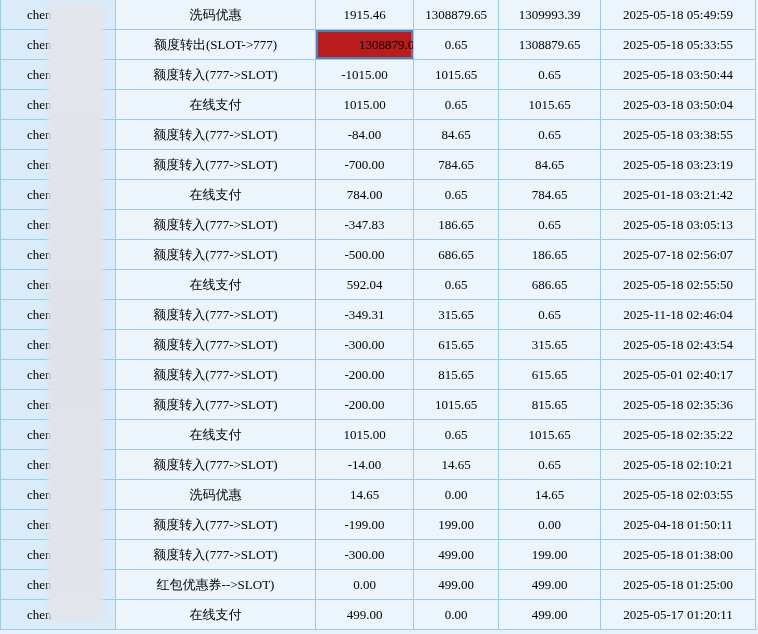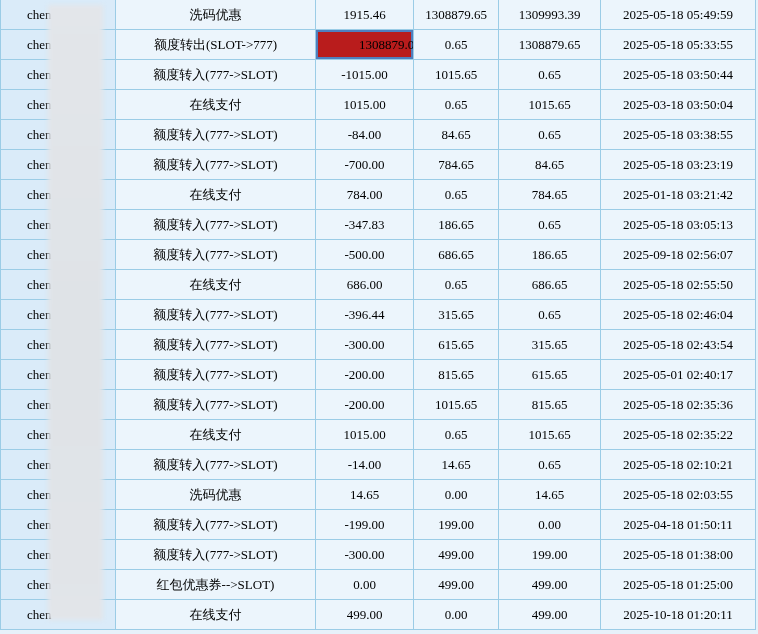--- a/index.html
+++ b/index.html
@@ -132,37 +132,37 @@
     <td class="col-before">186.65</td>
     <td class="col-after">0.65</td>
     <td class="col-time">2025-05-18 03:05:13</td>
   </tr>
       <tr>
     <td class="col-username">chen</td>
     <td class="col-type">额度转入(777-&gt;SLOT)</td>
     <td class="col-amount">-500.00</td>
     <td class="col-before">686.65</td>
     <td class="col-after">186.65</td>
-    <td class="col-time">2025-09-18 02:56:07</td>
-  </tr>
-      <tr>
-    <td class="col-username">chen</td>
-    <td class="col-type">在线支付</td>
-    <td class="col-amount">686.00</td>
+    <td class="col-time">2025-07-18 02:56:07</td>
+  </tr>
+      <tr>
+    <td class="col-username">chen</td>
+    <td class="col-type">在线支付</td>
+    <td class="col-amount">592.04</td>
     <td class="col-before">0.65</td>
     <td class="col-after">686.65</td>
     <td class="col-time">2025-05-18 02:55:50</td>
   </tr>
       <tr>
     <td class="col-username">chen</td>
     <td class="col-type">额度转入(777-&gt;SLOT)</td>
-    <td class="col-amount">-396.44</td>
+    <td class="col-amount">-349.31</td>
     <td class="col-before">315.65</td>
     <td class="col-after">0.65</td>
-    <td class="col-time">2025-05-18 02:46:04</td>
+    <td class="col-time">2025-11-18 02:46:04</td>
   </tr>
       <tr>
     <td class="col-username">chen</td>
     <td class="col-type">额度转入(777-&gt;SLOT)</td>
     <td class="col-amount">-300.00</td>
     <td class="col-before">615.65</td>
     <td class="col-after">315.65</td>
     <td class="col-time">2025-05-18 02:43:54</td>
   </tr>
       <tr>
@@ -228,18 +228,18 @@
     <td class="col-before">499.00</td>
     <td class="col-after">499.00</td>
     <td class="col-time">2025-05-18 01:25:00</td>
   </tr>
       <tr>
     <td class="col-username">chen</td>
     <td class="col-type">在线支付</td>
     <td class="col-amount">499.00</td>
     <td class="col-before">0.00</td>
     <td class="col-after">499.00</td>
-    <td class="col-time">2025-10-18 01:20:11</td>
+    <td class="col-time">2025-05-17 01:20:11</td>
   </tr>
     </tbody>
 </table>
 
 <div class="redaction"></div>
 
 </body></html>

